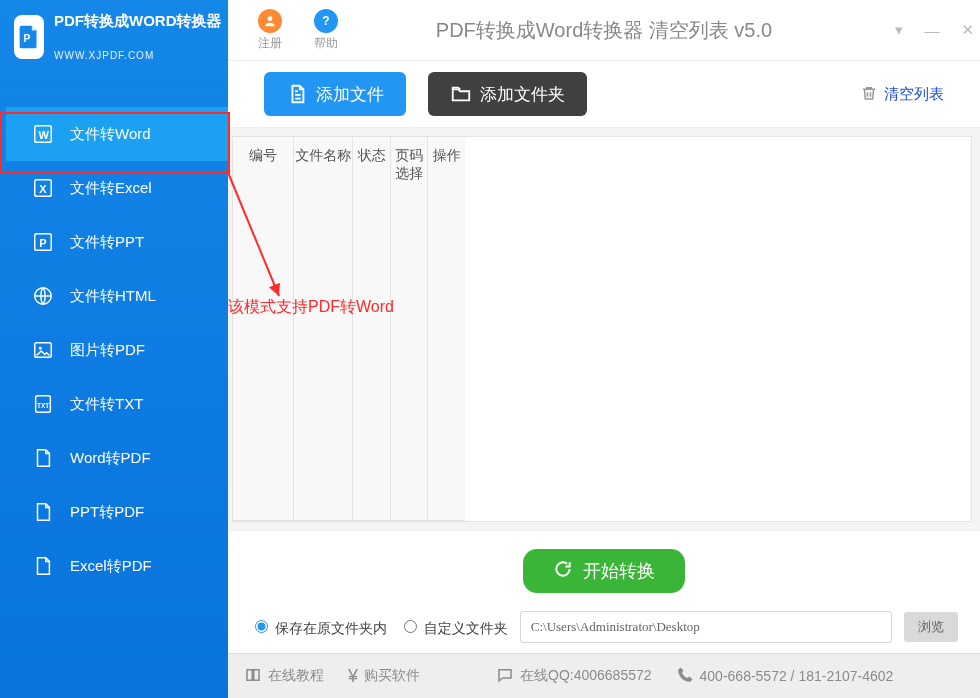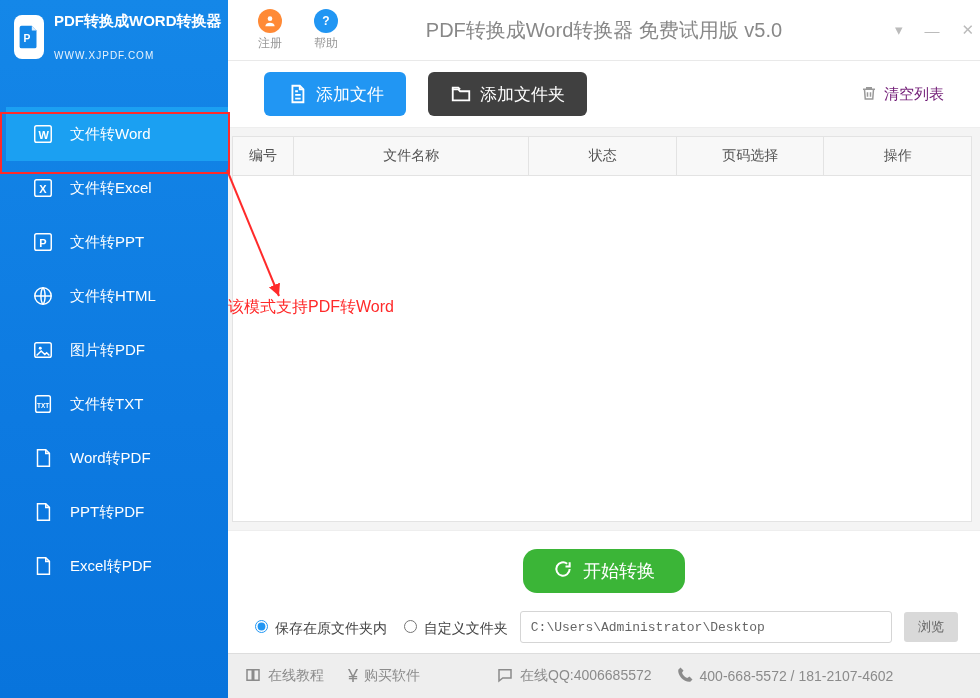--- a/index.html
+++ b/index.html
@@ -27,35 +27,35 @@
   .app-title{position:absolute;left:0;right:0;text-align:center;font-size:20px;color:#888;pointer-events:none}
   .win-ctrls{position:absolute;right:6px;top:0;height:60px;display:flex;align-items:center;gap:22px;color:#bbb}
   .win-ctrls span{cursor:pointer;font-size:15px}
 
   .toolbar{height:66px;background:#fff;display:flex;align-items:center;padding:0 36px;gap:22px;border-bottom:1px solid #eee}
   .btn{display:inline-flex;align-items:center;gap:8px;height:44px;padding:0 22px;border-radius:6px;color:#fff;font-size:17px;cursor:pointer}
   .btn.blue{background:#2196f3}
   .btn.orange{background:#404040}
   .btn .bico{width:22px;height:22px}
   .spacer{flex:1}
-  .clear{display:flex;align-items:center;gap:6px;color:#701a75;font-size:15px;cursor:pointer}
-
-  .table-wrap{flex:1;margin:8px 8px 8px 4px;background:#fff;border:1px solid #e3e3e3;display:flex;flex-direction:column;position:relative;overflow:hidden}
+  .clear{display:flex;align-items:center;gap:6px;color:#1d4ed8;font-size:15px;cursor:pointer}
+
+  .table-wrap{flex:1;margin:8px 8px 8px 4px;background:#fff;border:1px solid #e3e3e3;display:flex;flex-direction:row;position:relative;overflow:hidden}
   .thead{display:flex;background:#f8f8f8;border-bottom:1px solid #e3e3e3;font-size:14px;color:#555}
   .th{padding:10px 0;text-align:center;border-right:1px solid #e3e3e3}
   .th:last-child{border-right:none}
   .c1{flex:0 0 60px}.c2{flex:1.6}.c3{flex:1}.c4{flex:1}.c5{flex:1}
   .tbody{flex:1;background:#fff}
 
   .bottom{background:#fff;padding:18px 22px 10px 22px;border-top:1px solid #eee}
   .start-row{display:flex;justify-content:center;margin-bottom:18px}
   .start-btn{display:inline-flex;align-items:center;gap:10px;background:#3bb537;color:#fff;height:44px;padding:0 30px;border-radius:14px;font-size:18px;cursor:pointer}
   .save-row{display:flex;align-items:center;gap:12px;font-size:14px;color:#444}
   .save-row input[type=radio]{accent-color:#2196f3}
-  .path-input{flex:1;height:30px;border:1px solid #d5d5d5;border-radius:3px;padding:0 10px;font-family:Liberation Mono, monospace;font-size:13px;color:#666;background:#fff}
+  .path-input{flex:1;height:30px;border:1px solid #d5d5d5;border-radius:3px;padding:0 10px;font-family:Liberation Serif, serif;font-size:13px;color:#666;background:#fff}
   .browse{background:#d9d9d9;color:#666;height:30px;padding:0 14px;border:none;border-radius:3px;cursor:pointer;font-size:13px}
 
   .statusbar{height:44px;background:#eeeeee;border-top:1px solid #ddd;display:flex;align-items:center;padding:0 16px;gap:24px;color:#8b8b8b;font-size:14px}
   .statusbar .sitem{display:flex;align-items:center;gap:6px;cursor:pointer}
   .statusbar svg{width:18px;height:18px}
   .sb-spacer{flex:0 0 28px}
 
   
   .annot-box{position:absolute;left:0px;top:112px;width:226px;height:58px;border:2px solid #ff2a2a;pointer-events:none;z-index:50}
   .annot-arrow{position:absolute;left:149px;top:150px;width:170px;height:175px;pointer-events:none;z-index:50}
@@ -158,21 +158,21 @@
               <circle cx="12" cy="8" r="4"></circle>
               <path d="M4 21c0-4 4-6 8-6s8 2 8 6"></path>
             </svg>
         </span>
         <span>注册</span>
       </div>
       <div class="tb-btn">
         <span class="circ" style="background:#2196f3;color:#fff;font-weight:700">?</span>
         <span>帮助</span>
       </div>
-      <div class="app-title">PDF转换成Word转换器 免费试用版 v5.0</div>
+      <div class="app-title">PDF转换成Word转换器 清空列表 v5.0</div>
       <div class="win-ctrls">
         <span>▾</span>
         <span>—</span>
         <span>✕</span>
       </div>
     </div>
 
     <div class="toolbar">
       <div class="btn blue">
         <span class="bico"><svg viewBox="0 0 24 24" fill="none" stroke="#fff" stroke-width="2">

